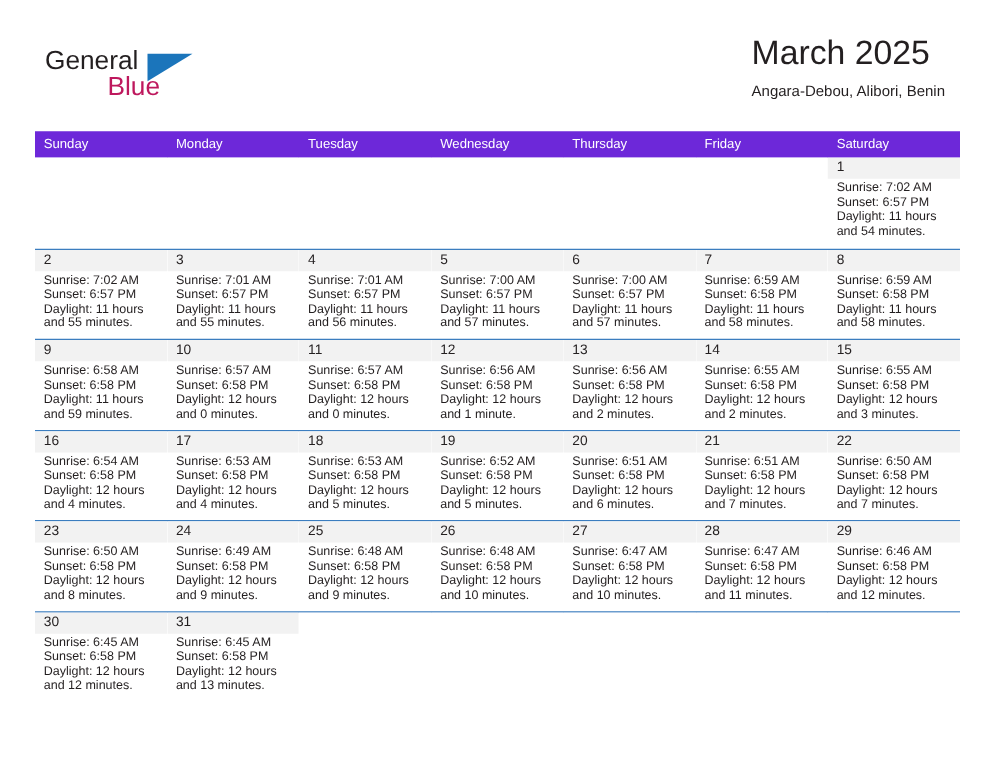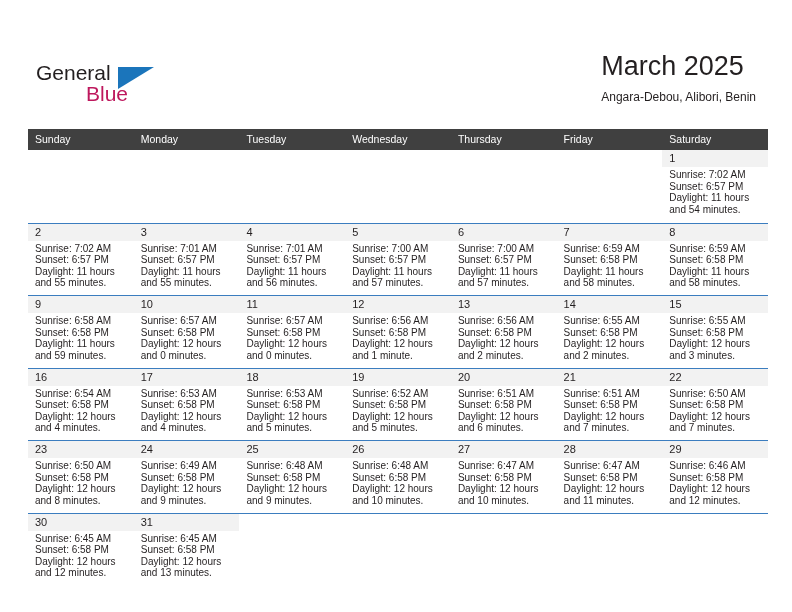--- a/index.html
+++ b/index.html
@@ -13,21 +13,20 @@
     font-family: "Liberation Sans", sans-serif;
     color: #231f20;
     overflow: hidden;
   }
 
   .page {
     position: relative;
     width: 792px;
     height: 484px;
     box-sizing: border-box;
-    margin-top: 24px;
   }
 
   
   .header {
     position: absolute;
     left: 0;
     top: 0;
     width: 792px;
     height: 104px;
   }
@@ -93,21 +92,21 @@
     position: absolute;
     left: 28px;
     top: 105px;
     width: 740px;
   }
 
   .dow-row {
     display: flex;
     width: 740px;
     height: 21px;
-    background: #404040;
+    background: #6d28d9;
   }
   .dow-cell {
     flex: 1 1 0;
     color: #ffffff;
     font-size: 10.5px;
     line-height: 21px;
     padding-left: 7px;
     box-sizing: border-box;
     overflow: hidden;
     white-space: nowrap;

